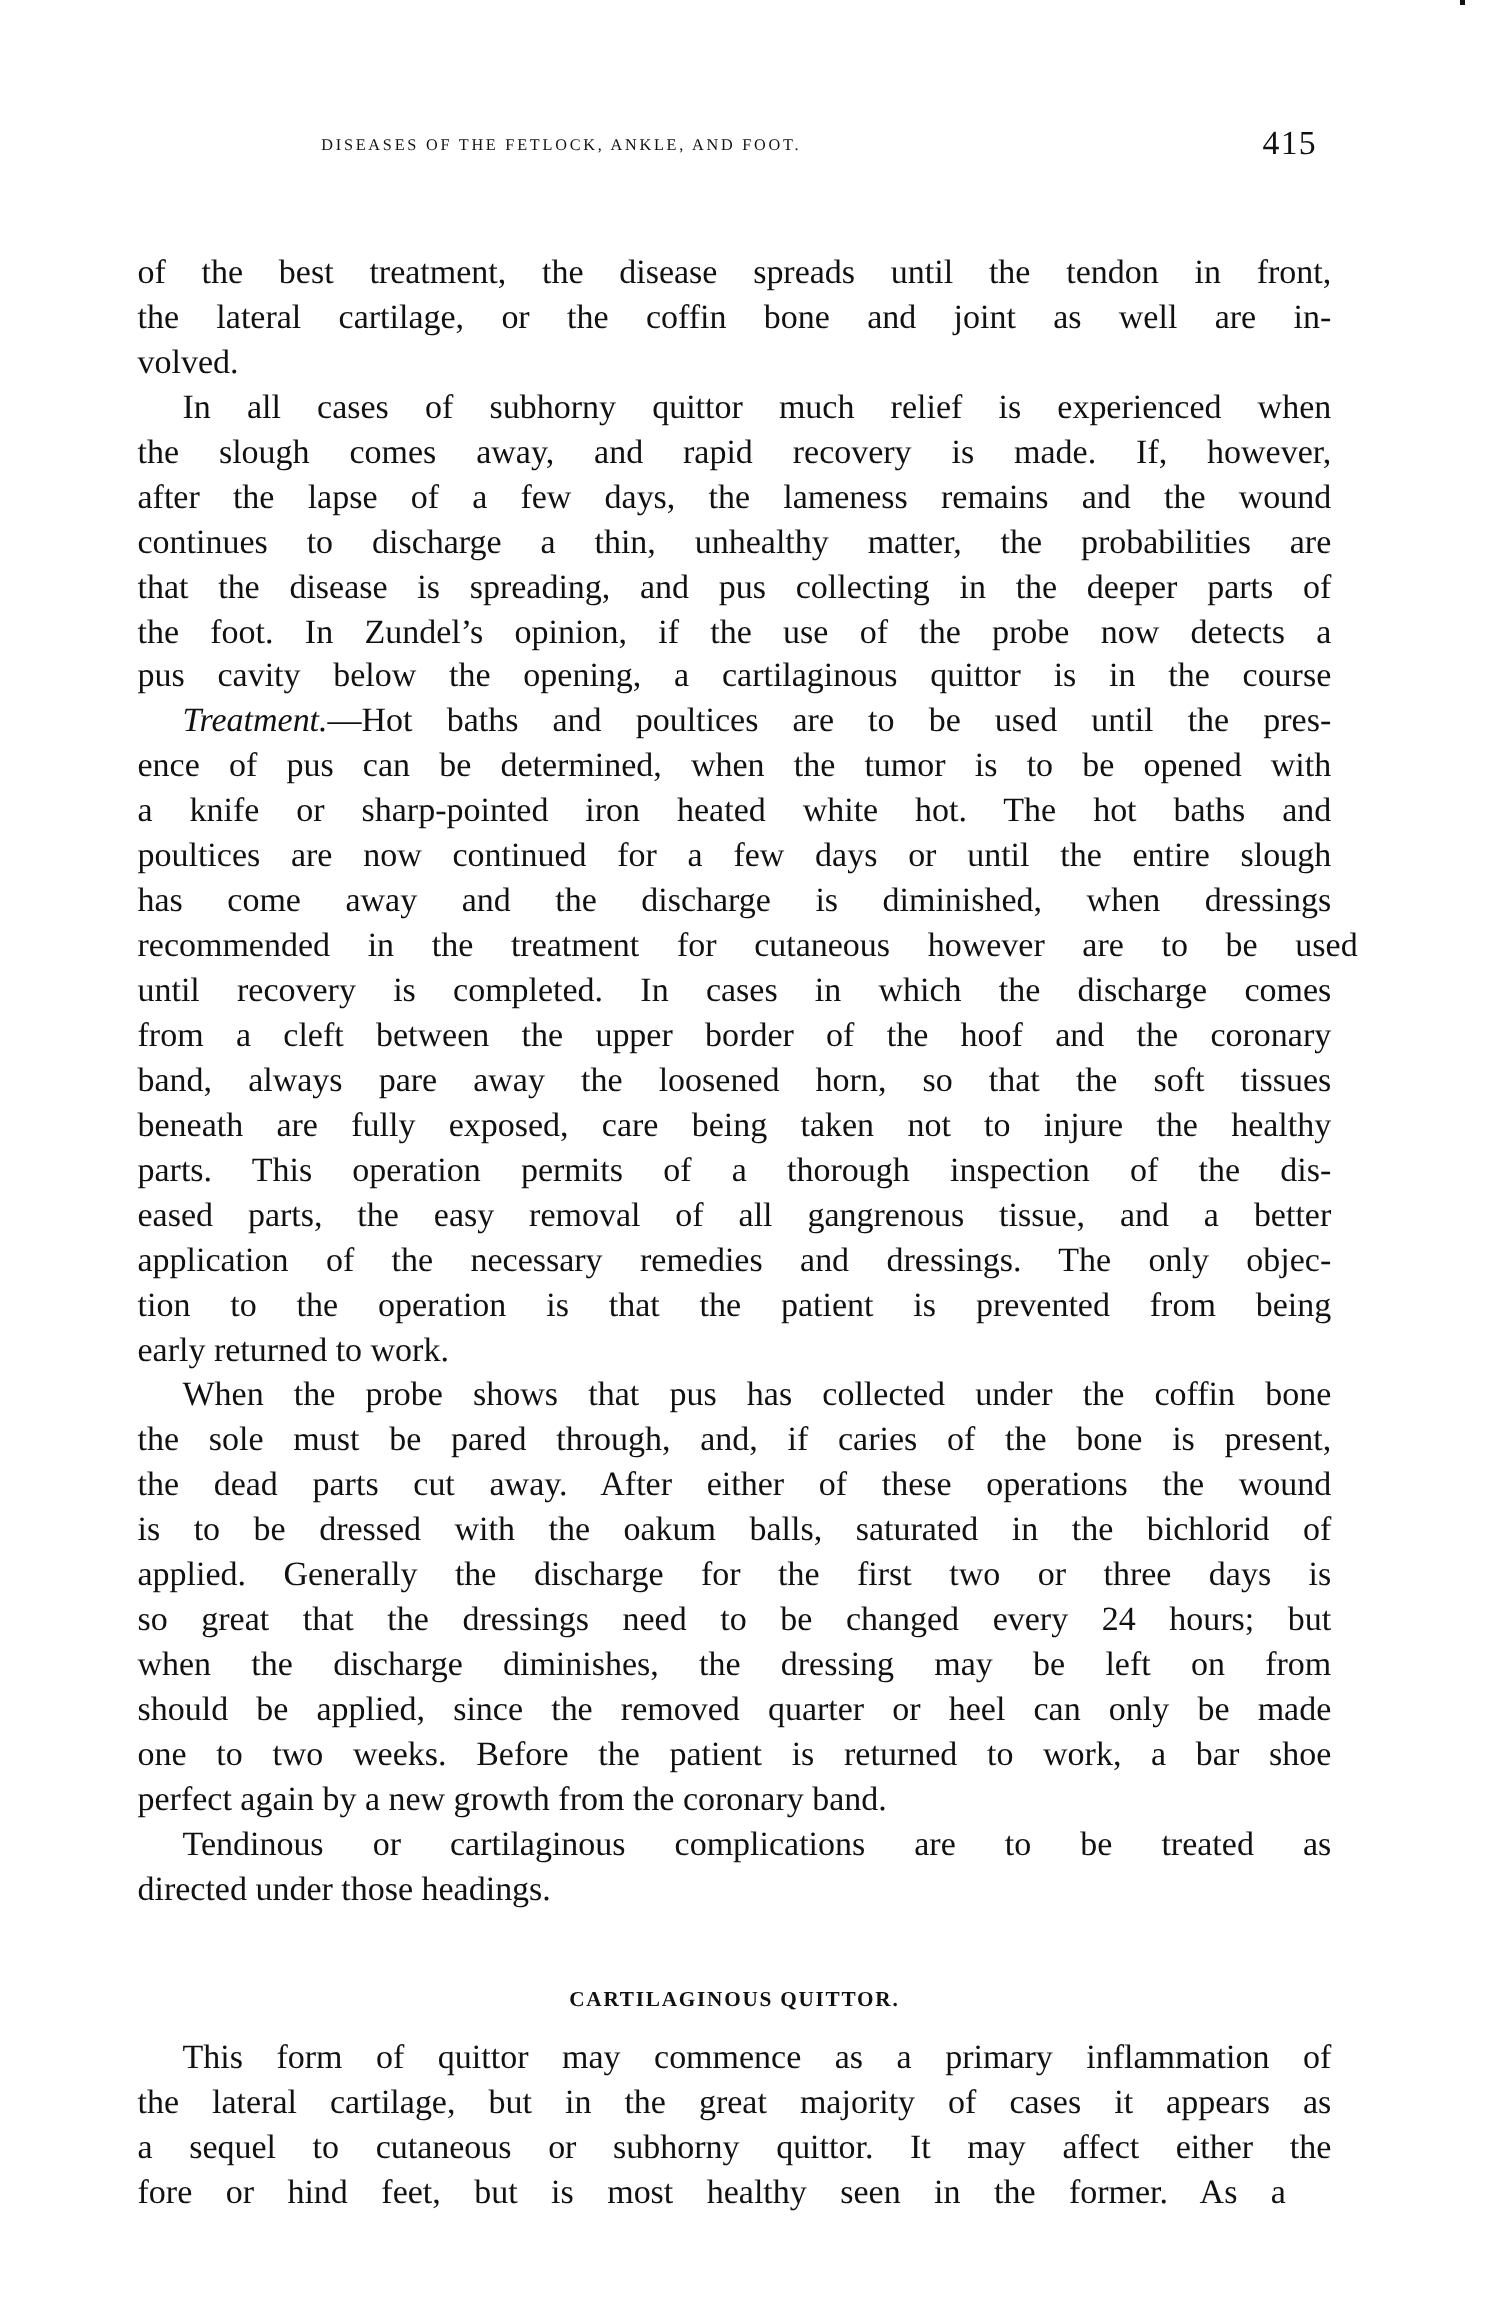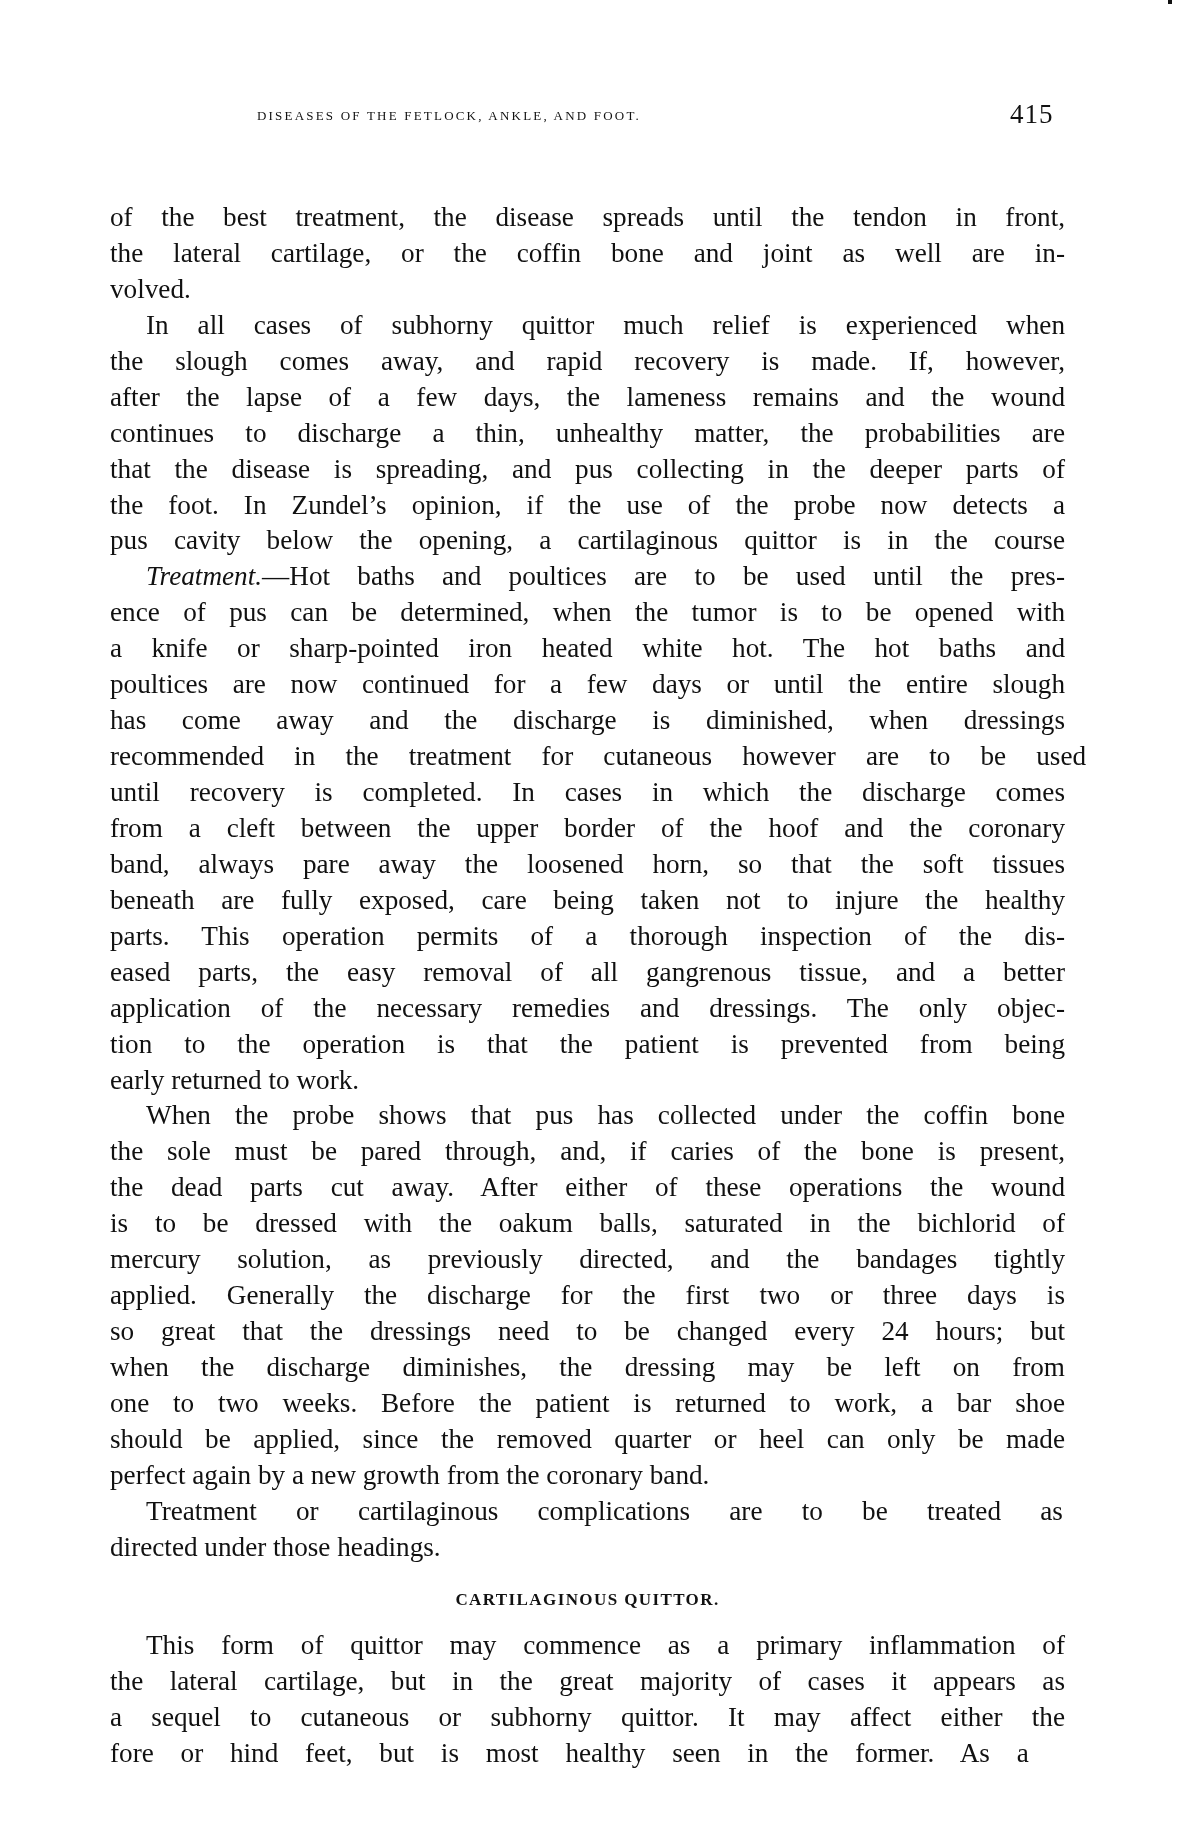--- a/index.html
+++ b/index.html
@@ -124,31 +124,30 @@
     <span class="line j" style="white-space: nowrap; text-align: left; text-align-last: left; word-spacing: 23.1198px;">application of the necessary remedies and dressings. The only objec-</span>
     <span class="line j" style="white-space: nowrap; text-align: left; text-align-last: left; word-spacing: 25.1122px;">tion to the operation is that the patient is prevented from being</span>
     <span class="line last">early returned to work.</span>
   </div>
 
   <div class="paragraph">
     <span class="line j indent" style="white-space: nowrap; text-align: left; text-align-last: left; word-spacing: 17.358px;">When the probe shows that pus has collected under the coffin bone</span>
     <span class="line j" style="white-space: nowrap; text-align: left; text-align-last: left; word-spacing: 17.0108px;">the sole must be pared through, and, if caries of the bone is present,</span>
     <span class="line j" style="white-space: nowrap; text-align: left; text-align-last: left; word-spacing: 20.9545px;">the dead parts cut away. After either of these operations the wound</span>
     <span class="line j" style="white-space: nowrap; text-align: right; text-align-last: left; word-spacing: 19.9974px;">is to be dressed with the oakum balls, saturated in the bichlorid of</span>
-    <span class="line j" style="white-space: nowrap; text-align: left; text-align-last: left; word-spacing: 29.9043px;">mercury solution, as previously directed, and the bandages tightly</span>
     <span class="line j" style="white-space: nowrap; text-align: left; text-align-last: left; word-spacing: 23.1719px;">applied. Generally the discharge for the first two or three days is</span>
     <span class="line j" style="white-space: nowrap; text-align: left; text-align-last: left; word-spacing: 20.0638px;">so great that the dressings need to be changed every 24 hours; but</span>
     <span class="line j" style="white-space: nowrap; text-align: left; text-align-last: left; word-spacing: 25.4062px;">when the discharge diminishes, the dressing may be left on from</span>
+    <span class="line j" style="white-space: nowrap; text-align: left; text-align-last: left; word-spacing: 15.7279px;">should be applied, since the removed quarter or heel can only be made</span>
     <span class="line j" style="white-space: nowrap; text-align: left; text-align-last: left; word-spacing: 16.9543px;">one to two weeks. Before the patient is returned to work, a bar shoe</span>
-    <span class="line j" style="white-space: nowrap; text-align: left; text-align-last: left; word-spacing: 15.7279px;">should be applied, since the removed quarter or heel can only be made</span>
     <span class="line last">perfect again by a new growth from the coronary band.</span>
   </div>
 
   <div class="paragraph">
-    <span class="line j indent" style="white-space: nowrap; text-align: left; text-align-last: left; word-spacing: 32.4434px;">Treatment or cartilaginous complications are to be treated as</span>
+    <span class="line j indent" style="white-space: nowrap; text-align: left; text-align-last: left; word-spacing: 32.4434px;">Tendinous or cartilaginous complications are to be treated as</span>
     <span class="line last">directed under those headings.</span>
   </div>
 </div>
 
 <div class="section-heading">CARTILAGINOUS QUITTOR.</div>
 
 <div class="text-block" id="section2" style="top:1628px;">
   <div class="paragraph">
     <span class="line j indent" style="white-space: nowrap; text-align: left; text-align-last: left; word-spacing: 20.0234px;">This form of quittor may commence as a primary inflammation of</span>
     <span class="line j" style="white-space: nowrap; text-align: left; text-align-last: left; word-spacing: 19.6315px;">the lateral cartilage, but in the great majority of cases it appears as</span>

